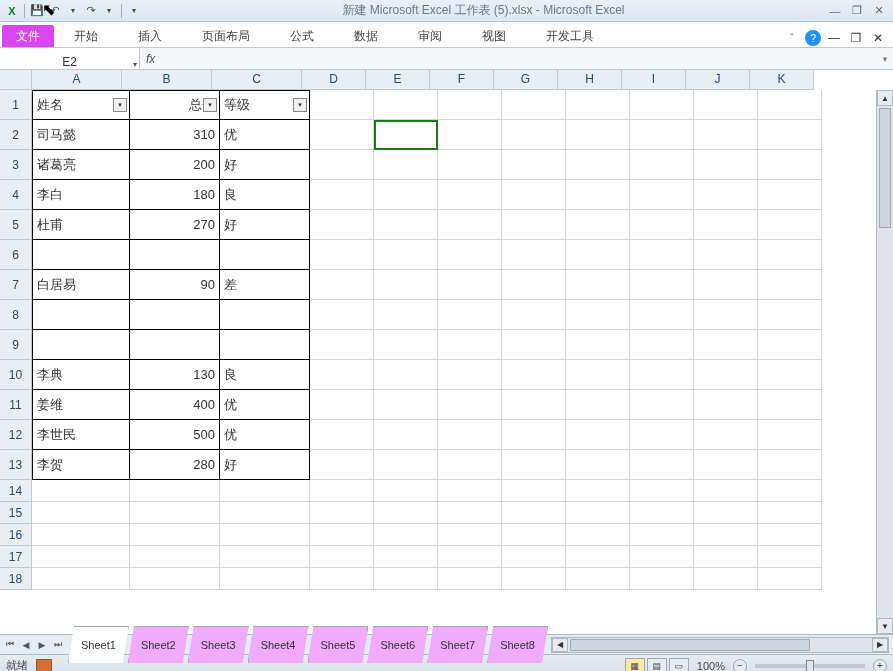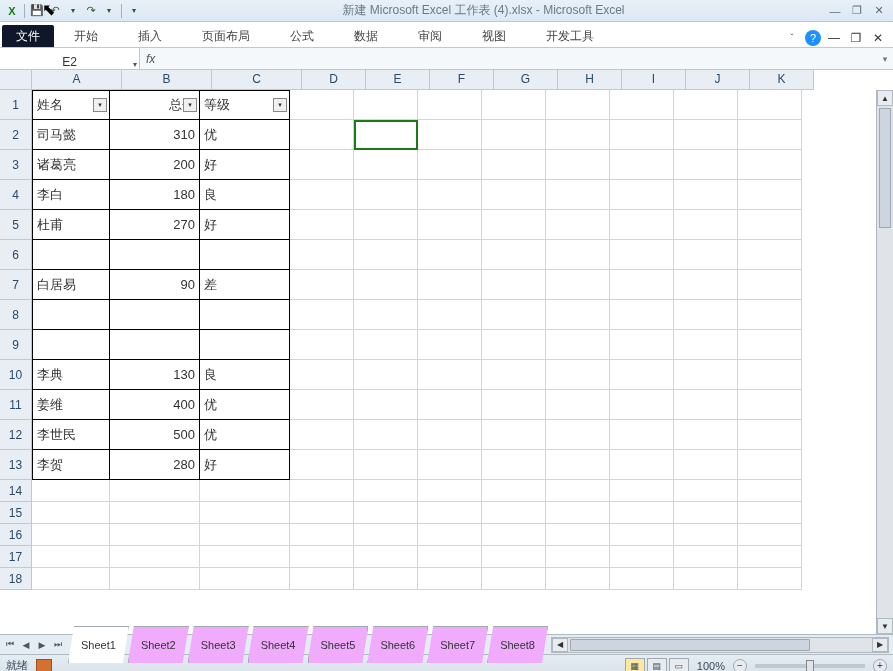--- a/index.html
+++ b/index.html
@@ -9,21 +9,21 @@
 .titlebar { height:22px; background:linear-gradient(#e8f0f8,#dce8f4); display:flex; align-items:center; padding:0 4px; border-bottom:1px solid #b8c8d8; }
 .qat { display:flex; align-items:center; gap:2px; }
 .qat-icon { width:16px; height:16px; display:flex; align-items:center; justify-content:center; font-size:11px; color:#2a5a2a; cursor:pointer; }
 .qat-sep { width:1px; height:14px; background:#a0b0c0; margin:0 2px; }
 .title-text { flex:1; text-align:center; color:#6a7a8a; font-size:12px; }
 .win-controls { display:flex; gap:2px; }
 .win-btn { width:20px; height:14px; display:flex; align-items:center; justify-content:center; font-size:11px; color:#5a6a7a; cursor:pointer; }
 
 
 .ribbon { height:26px; background:#fff; display:flex; align-items:flex-end; padding-left:2px; border-bottom:1px solid #c0c8d0; }
-.file-tab { background:#0f172a; color:#fff; padding:4px 14px; font-size:12px; cursor:pointer; border-radius:2px 2px 0 0; height:22px; display:flex; align-items:center; }
+.file-tab { background:#d946ef; color:#fff; padding:4px 14px; font-size:12px; cursor:pointer; border-radius:2px 2px 0 0; height:22px; display:flex; align-items:center; }
 .rib-tab { padding:4px 20px; color:#444; cursor:pointer; font-size:12px; height:22px; display:flex; align-items:center; }
 .ribbon-right { margin-left:auto; display:flex; align-items:center; gap:4px; padding-right:6px; }
 .rib-icon { width:18px; height:18px; display:flex; align-items:center; justify-content:center; font-size:12px; cursor:pointer; }
 .help-icon { background:#1e90ff; color:#fff; border-radius:50%; width:16px; height:16px; font-size:11px; }
 
 
 .formula-bar { height:22px; display:flex; align-items:center; border-bottom:1px solid #c0c8d0; background:#f5f8fb; }
 .name-box { width:140px; height:100%; border-right:1px solid #c0c8d0; display:flex; align-items:flex-end; justify-content:center; position:relative; background:#fff; }
 .name-box-dd { position:absolute; right:2px; font-size:8px; color:#555; cursor:pointer; }
 .fx-area { display:flex; align-items:center; padding:0 6px; gap:0; flex:1; }
@@ -38,21 +38,21 @@
 .col-headers { display:flex; flex:1; }
 .ch { background:#e8eef4; border-right:1px solid #c0c8d0; border-bottom:1px solid #c0c8d0; text-align:center; line-height:19px; color:#2a4a6a; cursor:pointer; font-size:12px; }
 .ch.wA { width:90px; } .ch.wB { width:90px; } .ch.wC { width:90px; }
 .ch.wD,.ch.wE,.ch.wF,.ch.wG,.ch.wH,.ch.wI,.ch.wJ,.ch.wK { width:64px; }
 
 .grid-body { flex:1; overflow:hidden; position:relative; }
 .row { display:flex; height:30px; }
 .row.small { height:22px; }
 .rh { width:32px; background:#e8eef4; border-right:1px solid #c0c8d0; border-bottom:1px solid #c0c8d0; text-align:center; color:#2a4a6a; cursor:pointer; font-size:12px; display:flex; align-items:center; justify-content:center; }
 .cell { border-right:1px solid #d4d4d4; border-bottom:1px solid #d4d4d4; padding:0 4px; display:flex; align-items:center; font-size:13px; background:#fff; }
-.cell.wA{width:78px;} .cell.wB{width:90px;justify-content:flex-end;} .cell.wC{width:90px;}
+.cell.wA{width:98px;} .cell.wB{width:90px;justify-content:flex-end;} .cell.wC{width:90px;}
 .cell.wD,.cell.wE,.cell.wF,.cell.wG,.cell.wH,.cell.wI,.cell.wJ,.cell.wK{width:64px;}
 .cell.bord { border:1px solid #000; border-top:none; border-left:none; }
 .row:first-of-type .cell.bord, .r1 .cell.bord { border-top:1px solid #000; }
 .cell.bord.first-col { border-left:1px solid #000; }
 .cell.hdr { font-family:SimSun; position:relative; }
 .filter-btn { position:absolute; right:2px; width:14px; height:14px; border:1px solid #888; background:#f0f0f0; display:flex; align-items:center; justify-content:center; font-size:7px; cursor:pointer; }
 .cell.sel { border:2px solid #1a7a1a !important; }
 
 
 .tab-strip { height:20px; background:#e4ecf4; display:flex; align-items:center; border-top:1px solid #b0b8c0; }
@@ -92,21 +92,21 @@
     <span class="qat-icon" style="color:#1a7a18;font-weight:bold">X</span>
     <span class="qat-sep"></span>
     <span class="qat-icon">💾</span>
     <span class="qat-icon">↶</span>
     <span class="qat-icon" style="font-size:8px">▾</span>
     <span class="qat-icon">↷</span>
     <span class="qat-icon" style="font-size:8px">▾</span>
     <span class="qat-sep"></span>
     <span class="qat-icon" style="font-size:8px">▾</span>
   </div>
-  <div class="title-text">新建 Microsoft Excel 工作表 (4).xlsx  -  Microsoft Excel</div>
+  <div class="title-text">新建 Microsoft Excel 工作表 (5).xlsx  -  Microsoft Excel</div>
   <div class="win-controls">
     <span class="win-btn">—</span>
     <span class="win-btn">❐</span>
     <span class="win-btn">✕</span>
   </div>
 </div>
 
 <div class="ribbon">
   <div class="file-tab">文件</div>
   <div id="rib-tabs-holder" style="display:flex">

